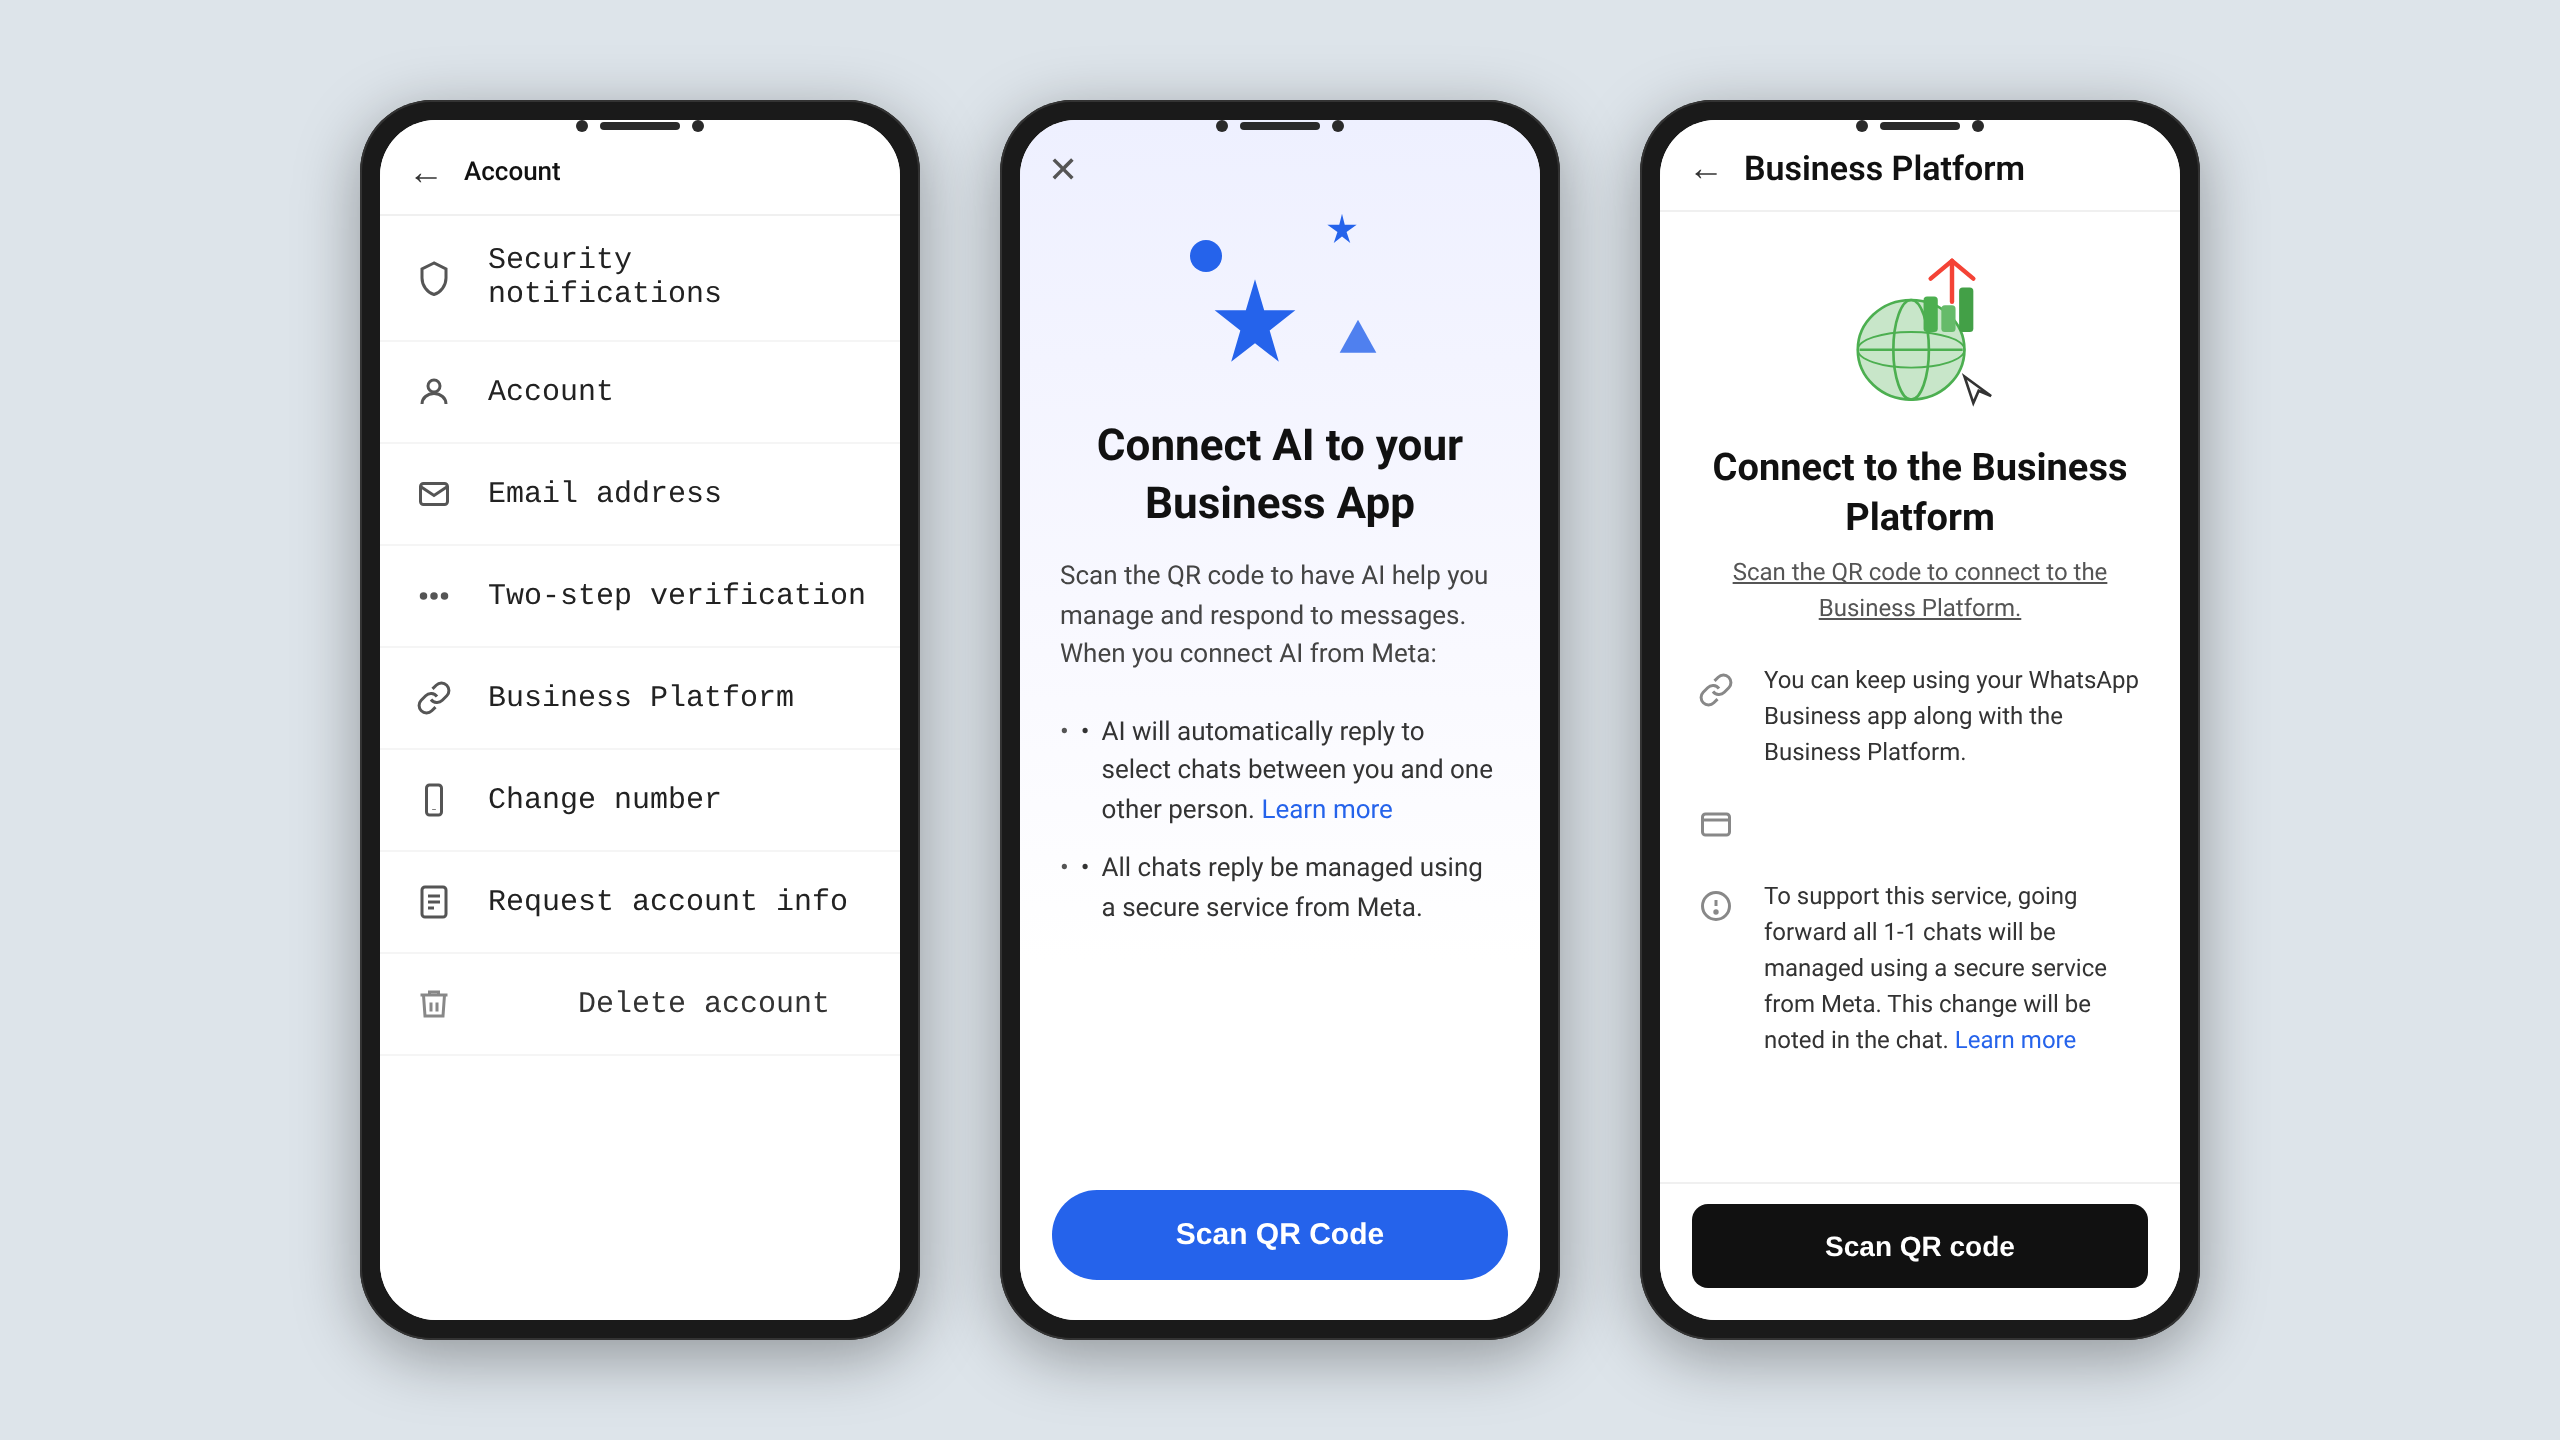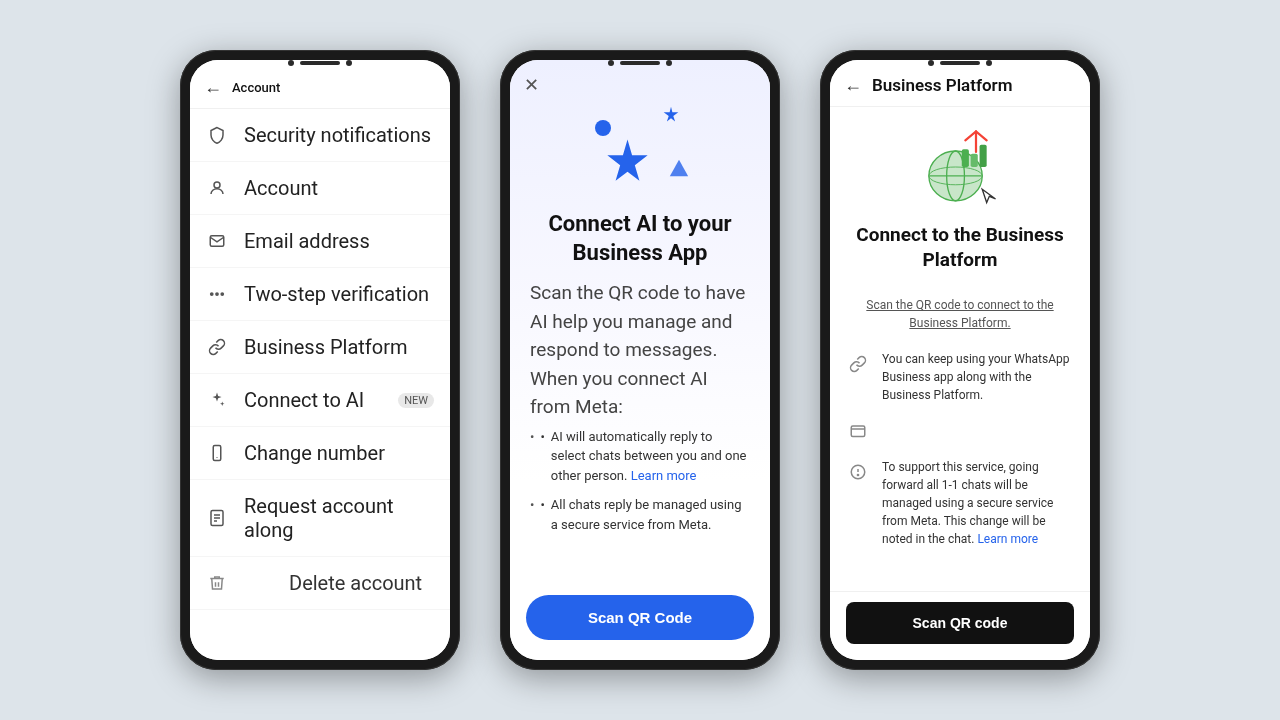--- a/index.html
+++ b/index.html
@@ -99,23 +99,24 @@
       width: 22px;
       height: 22px;
       display: flex;
       align-items: center;
       justify-content: center;
       color: #555;
       font-size: 16px;
       flex-shrink: 0;
     }
     .menu-label {
-      font-size: 20px;
+      font-size: 15px;
       color: #222;
       flex: 1;
+      font-family: Liberation Mono, monospace;
     }
     .menu-badge {
       font-size: 11px;
       background: #e8e8e8;
       color: #555;
       padding: 1px 6px;
       border-radius: 8px;
     }
     .menu-item.danger .menu-icon { color: #888; }
     .menu-item.danger .menu-label { color: #333; margin-left: 45px; }
@@ -176,24 +177,24 @@
     }
     .ai-title {
       font-size: 22px;
       font-weight: 700;
       text-align: center;
       color: #111;
       margin-bottom: 12px;
       line-height: 1.3;
     }
     .ai-subtitle {
-      font-size: 19px;
+      font-size: 13px;
       color: #444;
       text-align: left;
-      margin-bottom: 0;
+      margin-bottom: 14px;
       line-height: 1.5;
       width: 100%;
     }
     .ai-bullets {
       width: 100%;
       list-style: none;
     }
     .ai-bullet {
       font-size: 13px;
       color: #333;
@@ -253,21 +254,21 @@
     .bp-hero-icon {
       width: 90px;
       height: 80px;
       margin-bottom: 16px;
     }
     .bp-main-title {
       font-size: 19px;
       font-weight: 700;
       text-align: center;
       color: #111;
-      margin-bottom: 24px;
+      margin-bottom: 6px;
       line-height: 1.3;
     }
     .bp-subtitle {
       font-size: 12px;
       color: #555;
       text-align: center;
       margin-bottom: 18px;
       line-height: 1.5;
       text-decoration: underline;
     }
@@ -372,51 +373,41 @@
         <li class="menu-item">
           <span class="menu-icon">
             <svg viewBox="0 0 24 24" width="18" height="18" fill="none" stroke="#555" stroke-width="2">
                 <path d="M10 13a5 5 0 007.54.54l3-3a5 5 0 00-7.07-7.07L11 5.93"></path>
                 <path d="M14 11a5 5 0 00-7.54-.54l-3 3a5 5 0 007.07 7.07L13 18.07"></path>
               </svg>
           </span>
           <span class="menu-label">Business Platform</span>
         </li>
 
-        <li class="menu-item">
-          <span class="menu-icon">
-            <svg viewBox="0 0 24 24" width="18" height="18" fill="#555">
-                <path d="M12 2l1.5 4.5L18 8l-4.5 1.5L12 14l-1.5-4.5L6 8l4.5-1.5L12 2z"></path>
-                <path d="M19 14l.8 2.2L22 17l-2.2.8L19 20l-.8-2.2L16 17l2.2-.8L19 14z"></path>
-              </svg>
-          </span>
-          <span class="menu-label">Connect to AI</span>
-          <span class="menu-badge">NEW</span>
-        </li>
 
         <li class="menu-item">
           <span class="menu-icon">
             <svg viewBox="0 0 24 24" width="18" height="18" fill="none" stroke="#555" stroke-width="2">
                 <rect x="7" y="2" width="10" height="20" rx="2"></rect>
                 <line x1="12" y1="18" x2="12" y2="18.5" stroke-width="2.5"></line>
               </svg>
           </span>
           <span class="menu-label">Change number</span>
         </li>
 
         <li class="menu-item">
           <span class="menu-icon">
             <svg viewBox="0 0 24 24" width="18" height="18" fill="none" stroke="#555" stroke-width="2">
                 <rect x="4" y="2" width="16" height="20" rx="2"></rect>
                 <line x1="8" y1="8" x2="16" y2="8"></line>
                 <line x1="8" y1="12" x2="16" y2="12"></line>
                 <line x1="8" y1="16" x2="12" y2="16"></line>
               </svg>
           </span>
-          <span class="menu-label">Request account along</span>
+          <span class="menu-label">Request account info</span>
         </li>
 
         <li class="menu-item danger">
           <span class="menu-icon">
             <svg viewBox="0 0 24 24" width="18" height="18" fill="none" stroke="#888" stroke-width="2">
                 <polyline points="3 6 5 6 21 6"></polyline>
                 <path d="M19 6l-1 14H6L5 6"></path>
                 <path d="M10 11v6M14 11v6"></path>
                 <path d="M9 6V4h6v2"></path>
               </svg>

